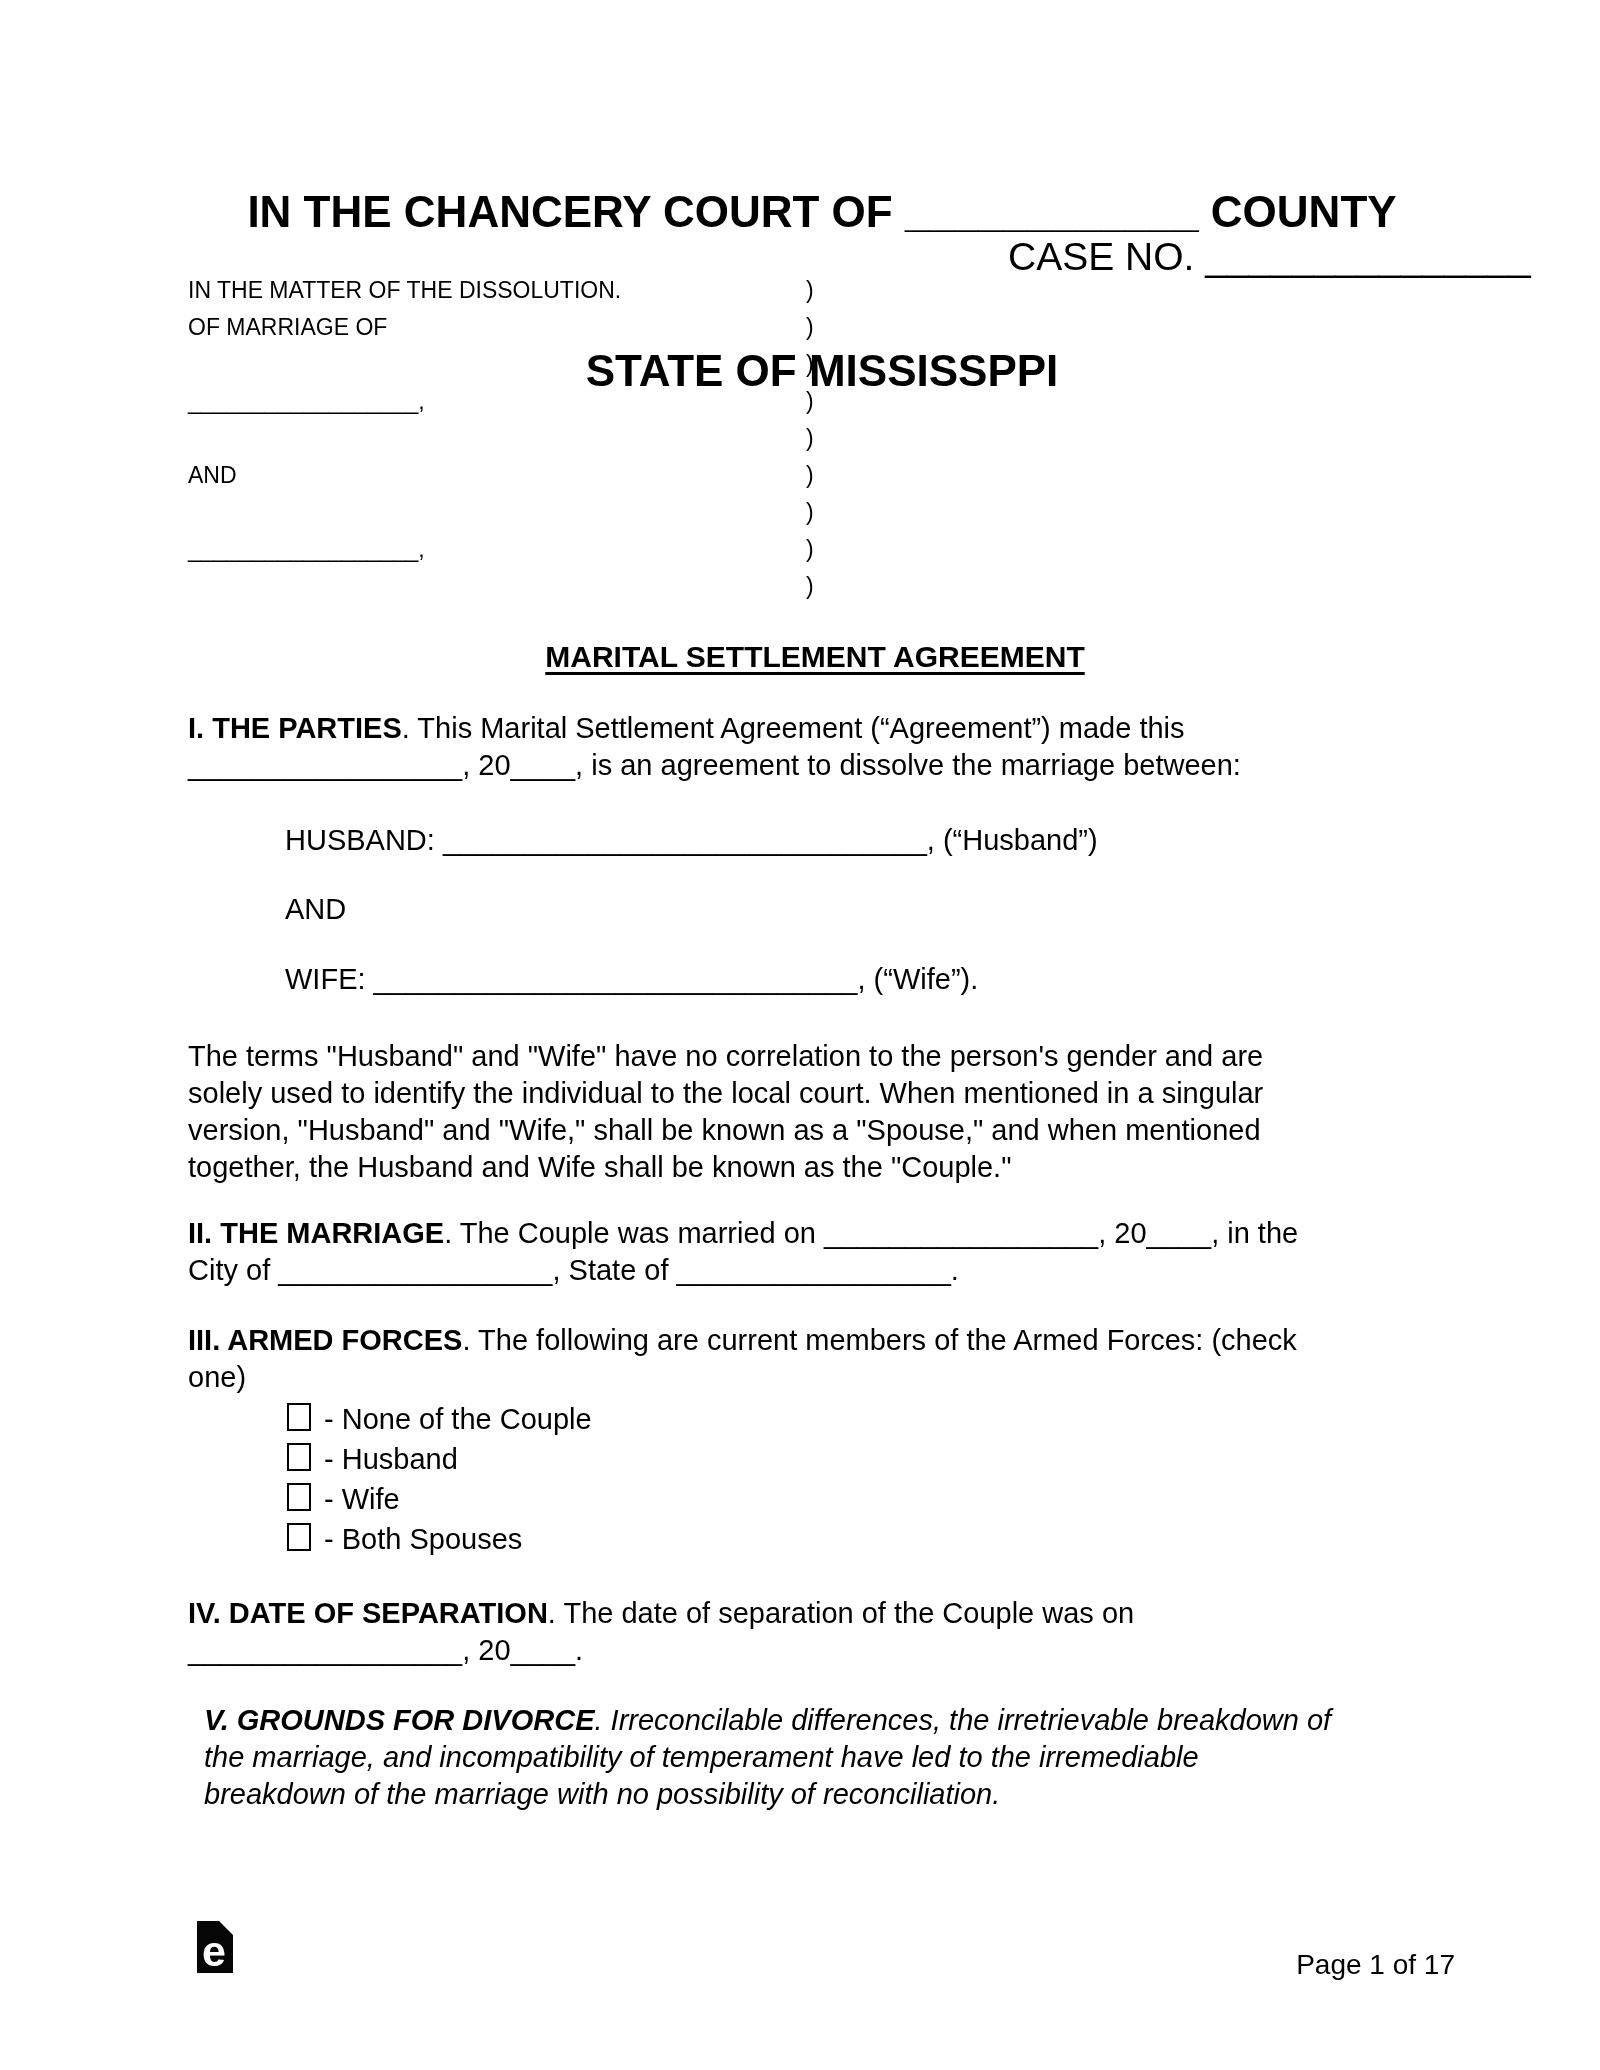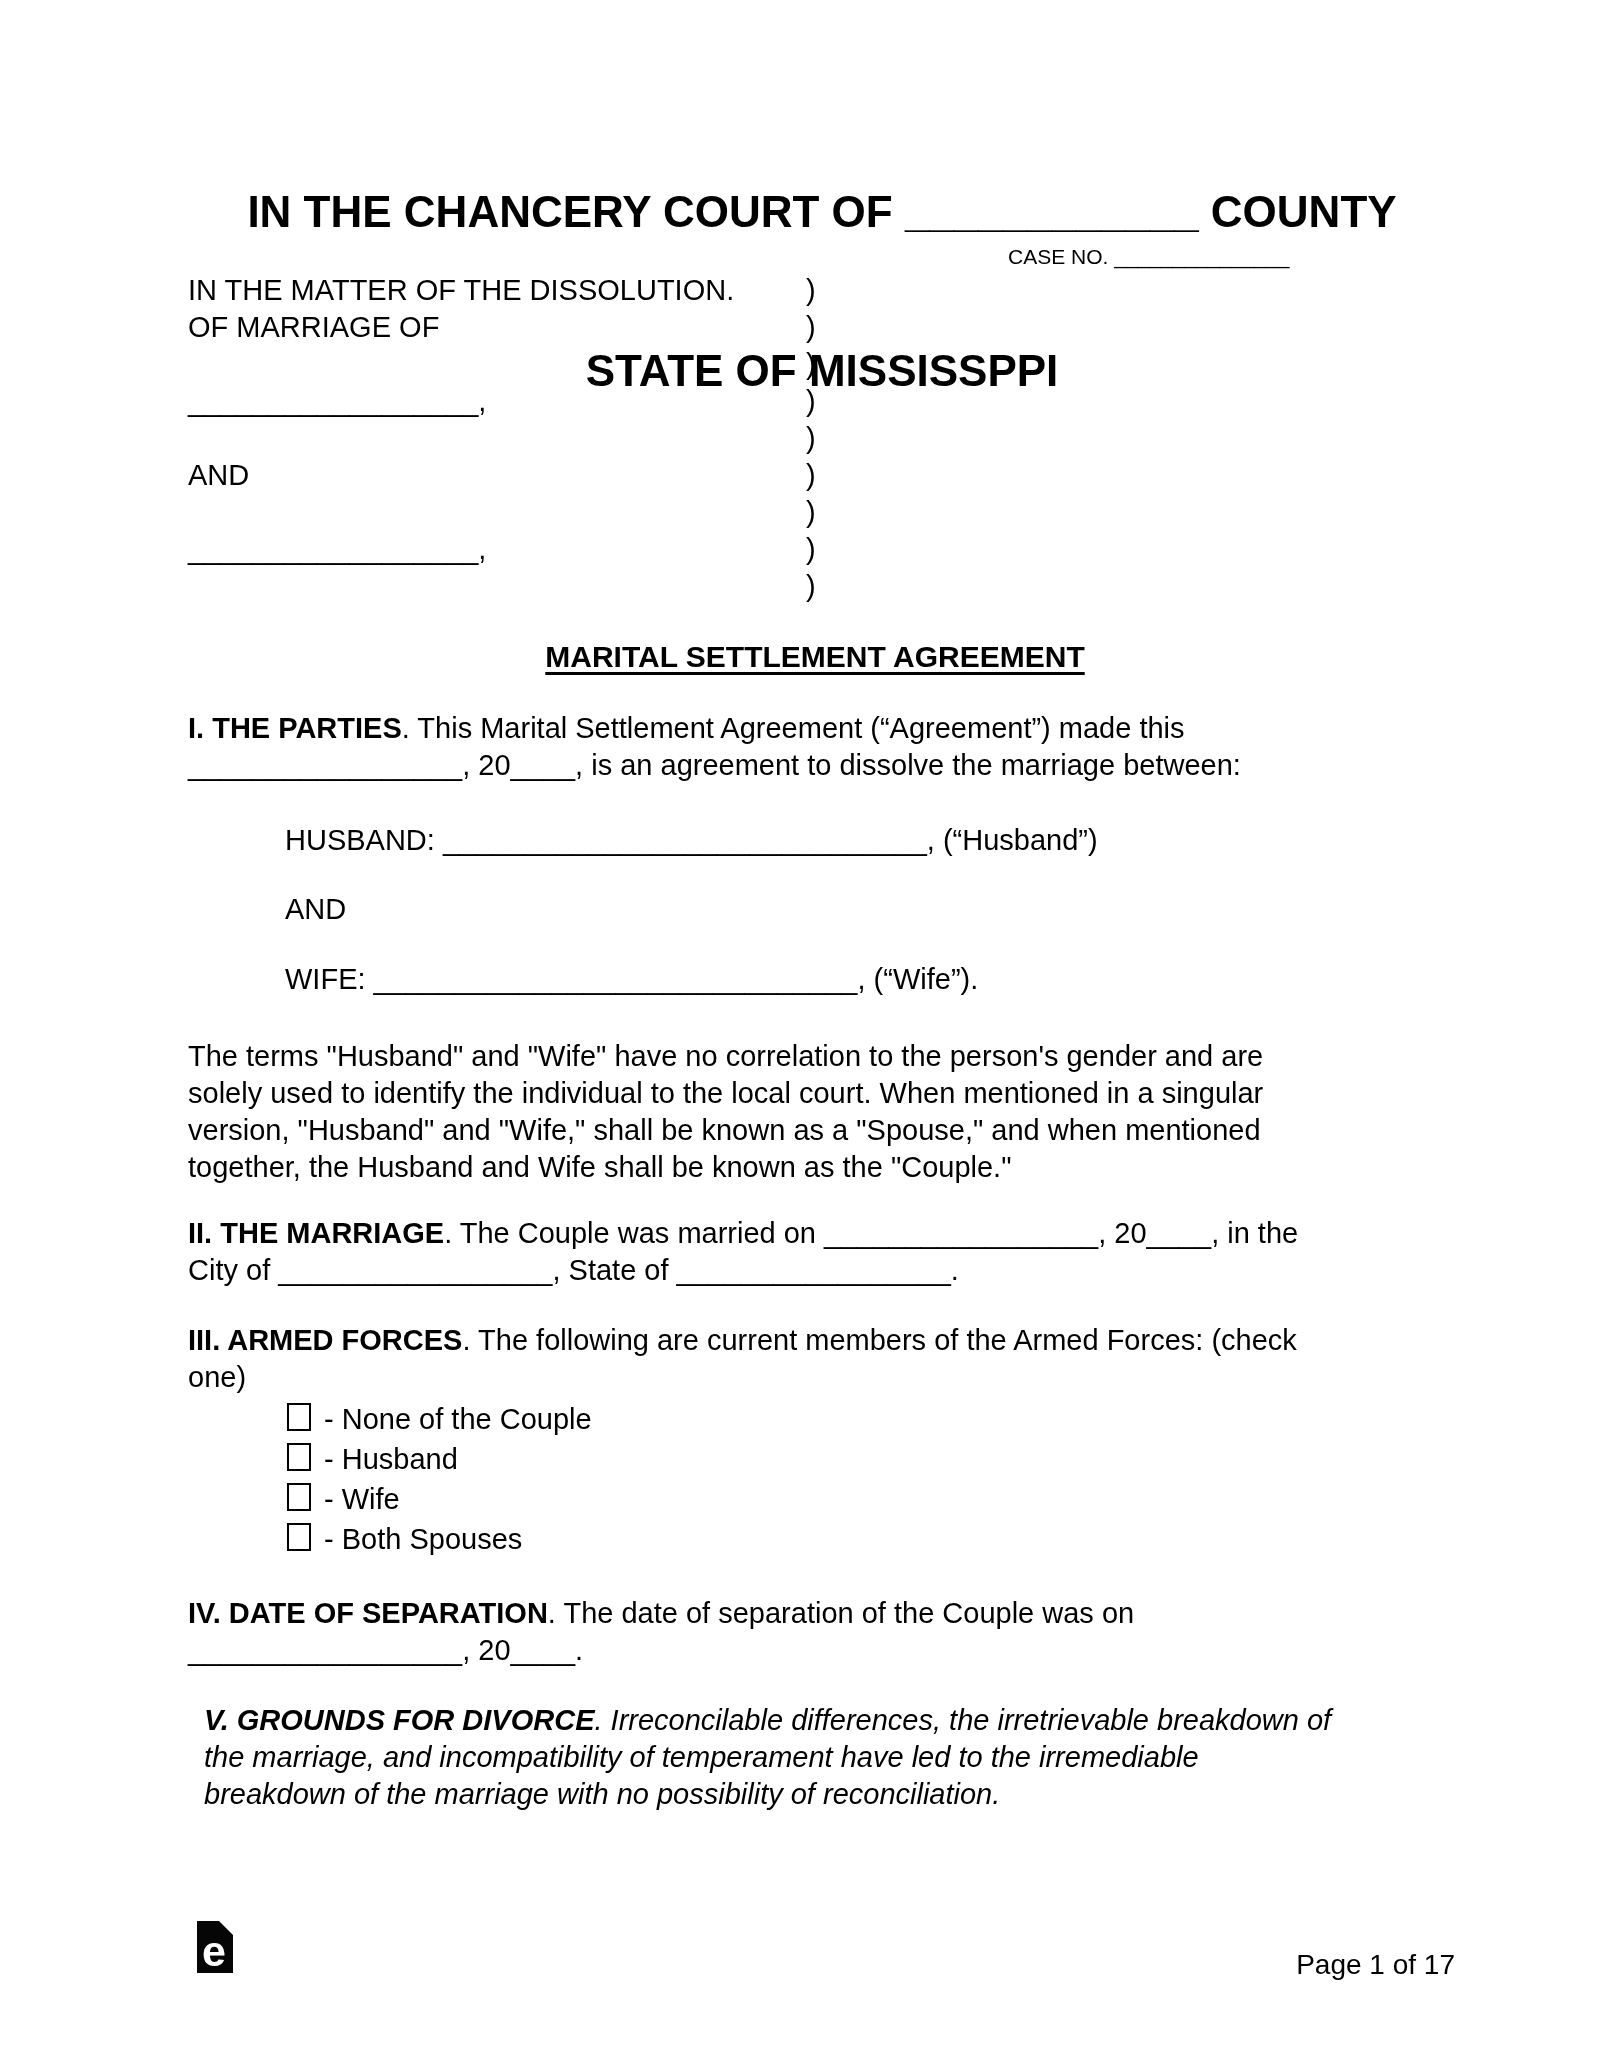--- a/index.html
+++ b/index.html
@@ -17,25 +17,25 @@
     left: 0; right: 0; top: 79px;
     text-align: center;
     font-size: 44px;
     font-weight: bold;
     line-height: 53px;
     white-space: pre;
     margin-left: 44px;
   }
   .case-line {
     left: 1008px; top: 238px;
-    font-size: 21px; line-height: 37px;
+    font-size: 39px; line-height: 37px;
     white-space: pre;
   }
   .caption { left: 188px; top: 272px; width: 700px; }
-  .cap-row { position: relative; height: 37px; font-size: 29px; line-height: 37px; white-space: pre; }
+  .cap-row { position: relative; height: 37px; font-size: 23px; line-height: 37px; white-space: pre; }
   .cap-left { position: absolute; left: 0; top: 0; }
   .cap-paren { position: absolute; left: 618px; top: 0; }
   .main-heading {
     left: 0; right: 0; top: 638px;
     text-align: center;
     font-size: 30px;
     font-weight: bold;
     line-height: 37px;
     text-decoration: underline;
     text-decoration-thickness: 3px;

